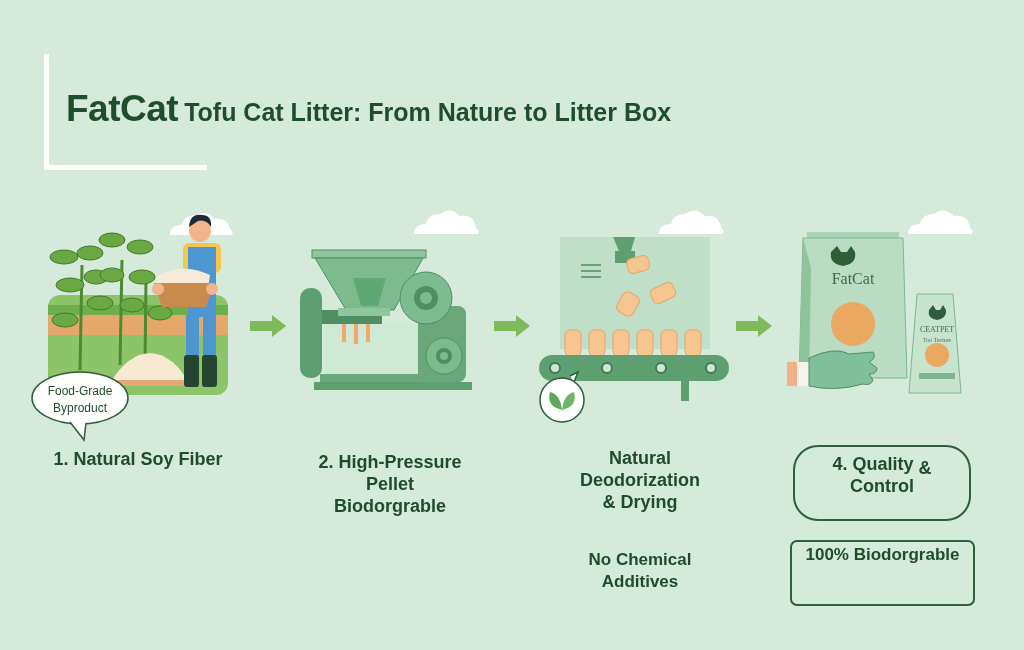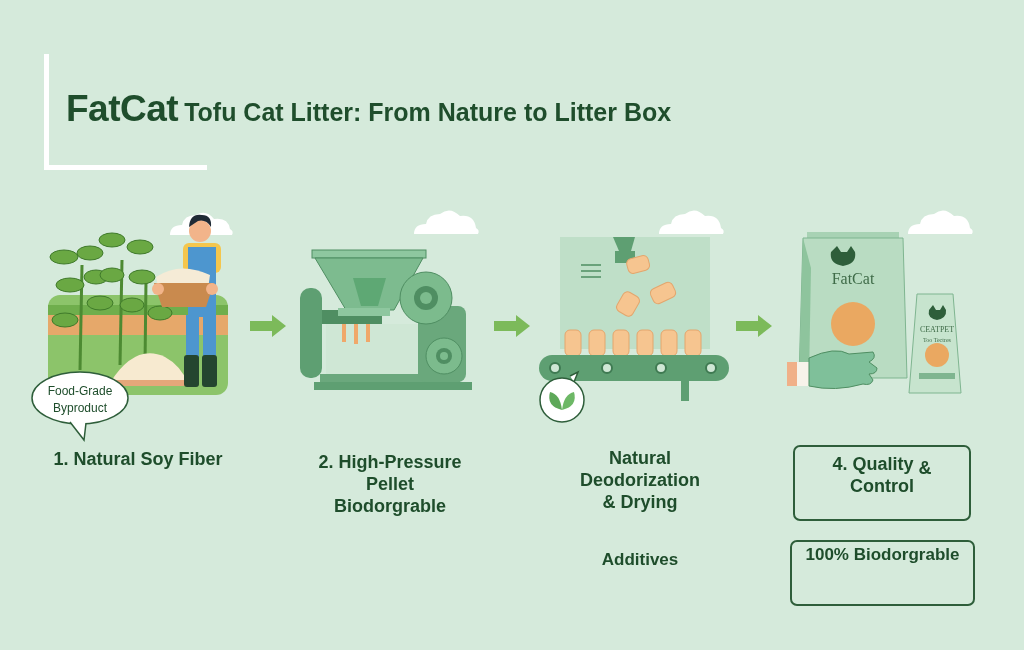--- a/index.html
+++ b/index.html
@@ -211,23 +211,24 @@
   <div>Biodorgrable</div>
 </div>
 
 <div class="step-label" style="left:560px;top:447px;width:160px;">
   <div>Natural</div>
   <div>Deodorization</div>
   <div>&amp; Drying</div>
 </div>
 
 <div class="step-label" style="left:560px;top:549px;width:160px;font-size:17px;">
+  <div>No Chemical</div>
   <div>Additives</div>
 </div>
 
-<div class="box-label" style="left:793px;top:445px;width:178px;height:76px;padding-top:6px;">
+<div class="box-label" style="left:793px;top:445px;width:178px;height:76px;padding-top:6px;border-radius:25px;">
   <div><span>4. Quality</span> <span style="position:relative;top:4px;">&amp;</span></div>
   <div>Control</div>
 </div>
 
 <div class="box-label" style="left:790px;top:540px;width:185px;height:66px;padding-top:2px;font-size:17px;">
   <div>100% Biodorgrable</div>
 </div>
 
 </body></html>

